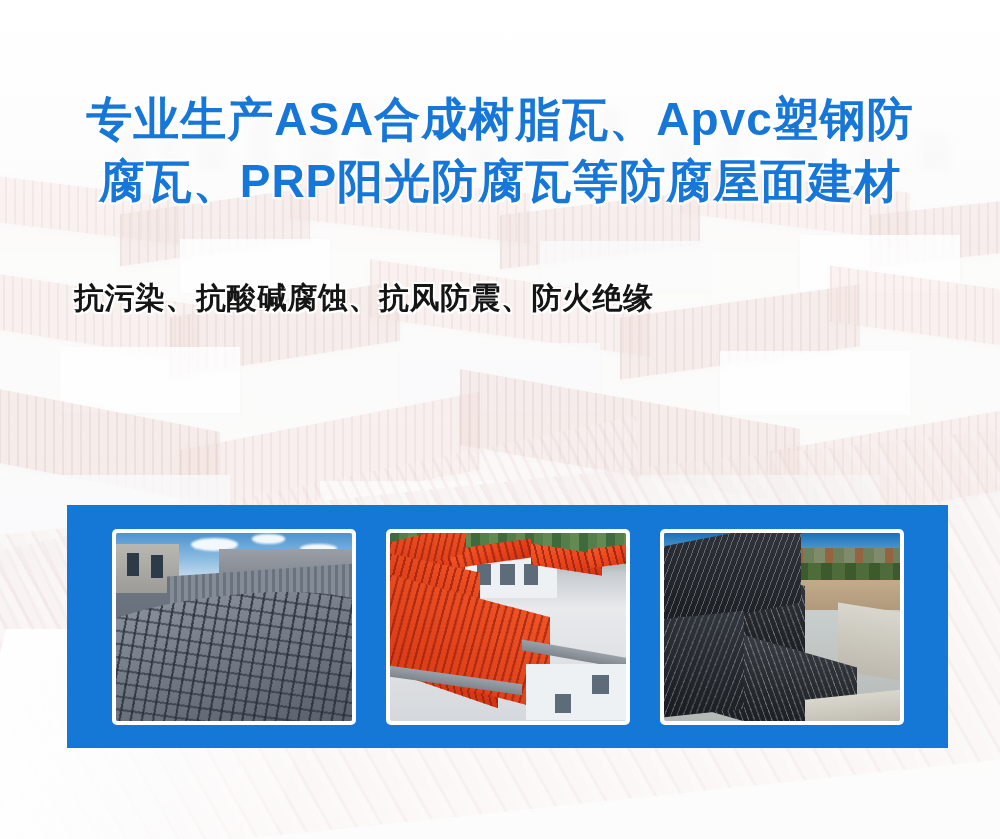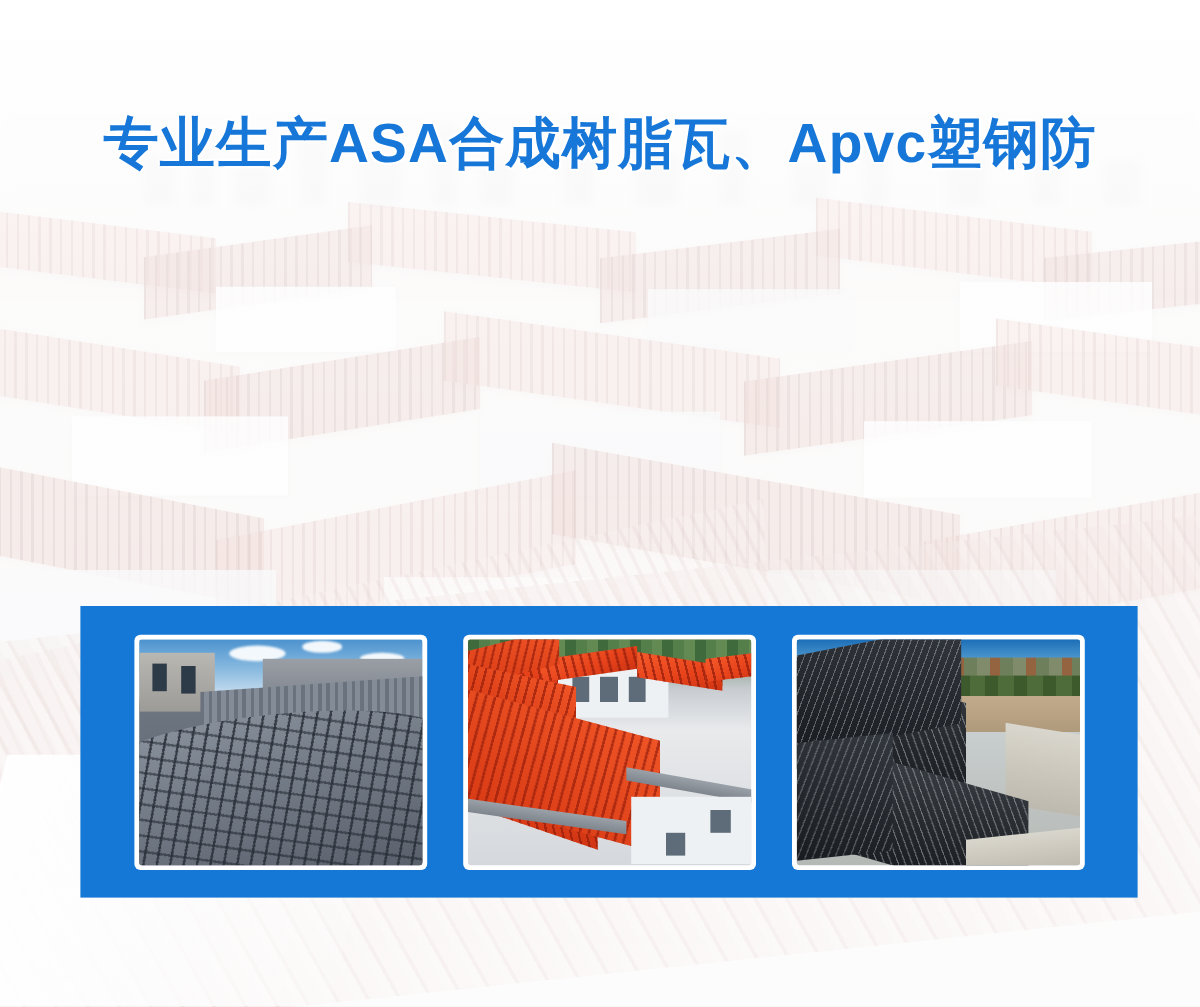--- a/index.html
+++ b/index.html
@@ -321,23 +321,25 @@
     <div class="bg-foreground"></div>
     <div class="bg-eave"></div>
 
     <div class="bg-wash"></div>
   </div>
 
   <div class="content">
 
     <div class="headline">
       <span class="hl-line">专业生产ASA合成树脂瓦、Apvc塑钢防</span>
+      <span class="hl-line">腐瓦、PRP阳光防腐瓦等防腐屋面建材</span>
     </div>
 
     <div class="subcopy">
+      <span class="sub-line">抗污染、抗酸碱腐蚀、抗风防震、防火绝缘</span>
     </div>
 
     <div class="gallery">
 
       <div class="photo-frame">
         <div class="photo ph-gray">
           <div class="sky"></div>
           <div class="cloud" style="left:32%; top:3%;  width:20%; height:7%;"></div>
           <div class="cloud" style="left:58%; top:1%;  width:14%; height:5%;"></div>
           <div class="cloud" style="left:78%; top:6%;  width:16%; height:5%;"></div>

